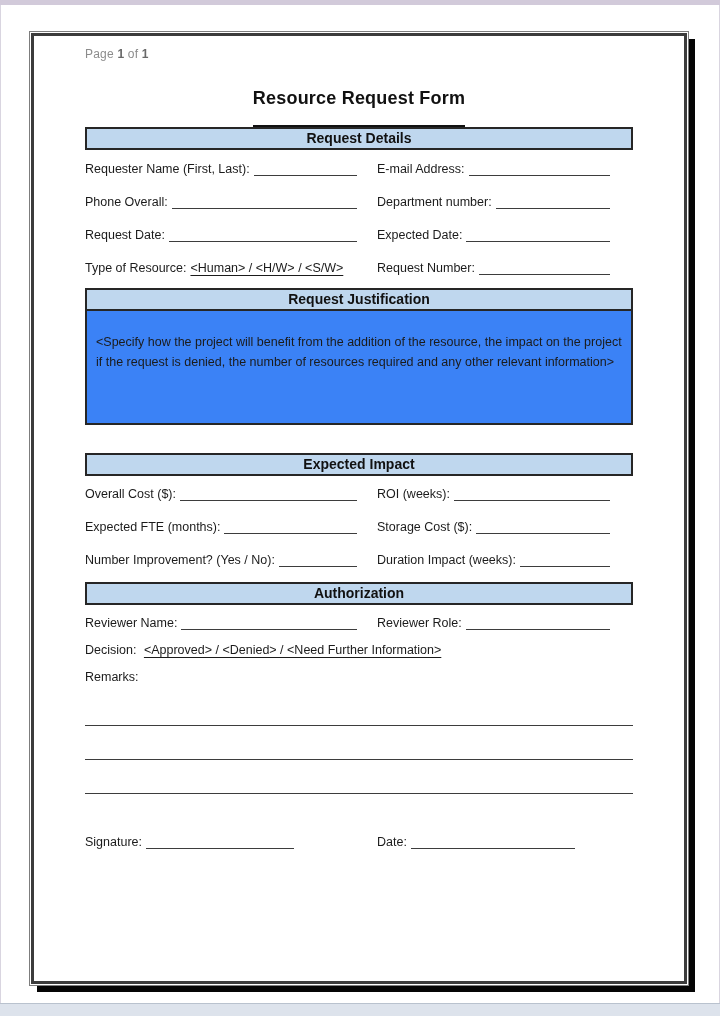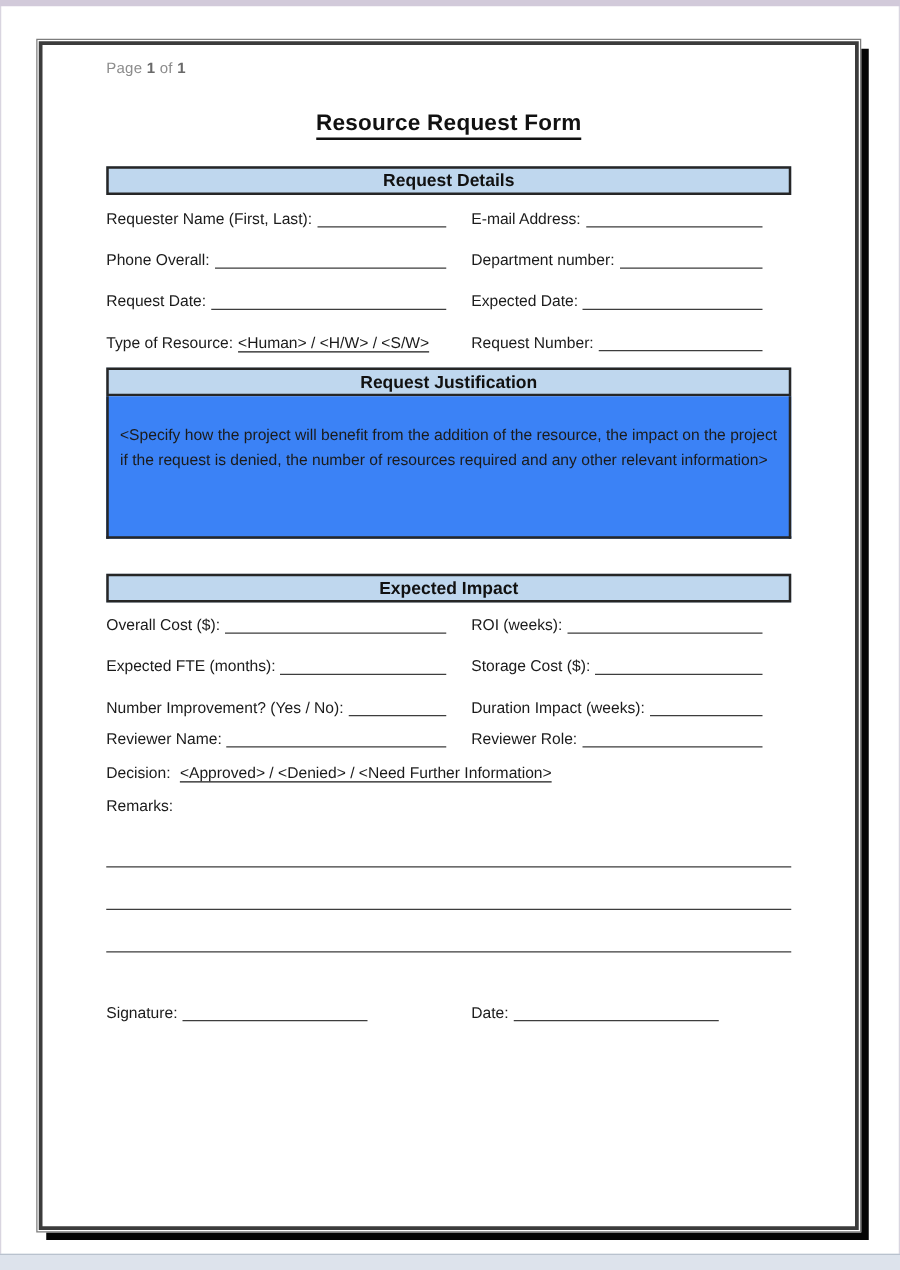--- a/index.html
+++ b/index.html
@@ -31,32 +31,32 @@
   }
 
   .page-num{
     text-align:left;font-size:12px;color:#8c8c8c;letter-spacing:.2px;
   }
   .page-num b{color:#696969;font-weight:bold;}
 
   .doc-title-wrap{text-align:center;margin-top:27px;}
   .doc-title{
     display:inline-block;font-size:18px;font-weight:bold;color:#111;
-    border-bottom:2px solid #111;padding-bottom:1px;letter-spacing:.2px;
+    border-bottom:2px solid #111;padding-bottom:16px;letter-spacing:.2px;
   }
 
   
   .banner{
     background:#bfd7ee;
     border:2px solid #262626;
     text-align:center;font-weight:bold;font-size:14px;color:#111;
     height:19px;line-height:18px;
     box-sizing:content-box;
   }
-  .banner.b-details{margin-top:21px;}
+  .banner.b-details{}
   .banner.b-just{margin-top:13px;}
   .banner.b-impact{margin-top:28px;}
   .banner.b-auth{margin-top:15px;}
 
   
   .grid{display:grid;grid-template-columns:292px 1fr;}
   .grid.details{margin-top:12px;row-gap:19px;}
   .grid.impact{margin-top:11px;row-gap:19px;}
   .grid.auth{margin-top:11px;}
   .field{display:flex;align-items:flex-end;font-size:12.5px;white-space:nowrap;}
@@ -175,20 +175,21 @@
         <div class="field col-l">
           <span class="lbl">Number Improvement? (Yes / No):</span>
           <span class="blank"></span>
         </div>
         <div class="field col-r">
           <span class="lbl">Duration Impact (weeks):</span>
           <span class="blank"></span>
         </div>
       </div>
 
+      <div class="banner b-auth">Authorization</div>
 
       <div class="grid auth">
         <div class="field col-l">
           <span class="lbl">Reviewer Name:</span>
           <span class="blank"></span>
         </div>
         <div class="field col-r">
           <span class="lbl">Reviewer Role:</span>
           <span class="blank"></span>
         </div>

